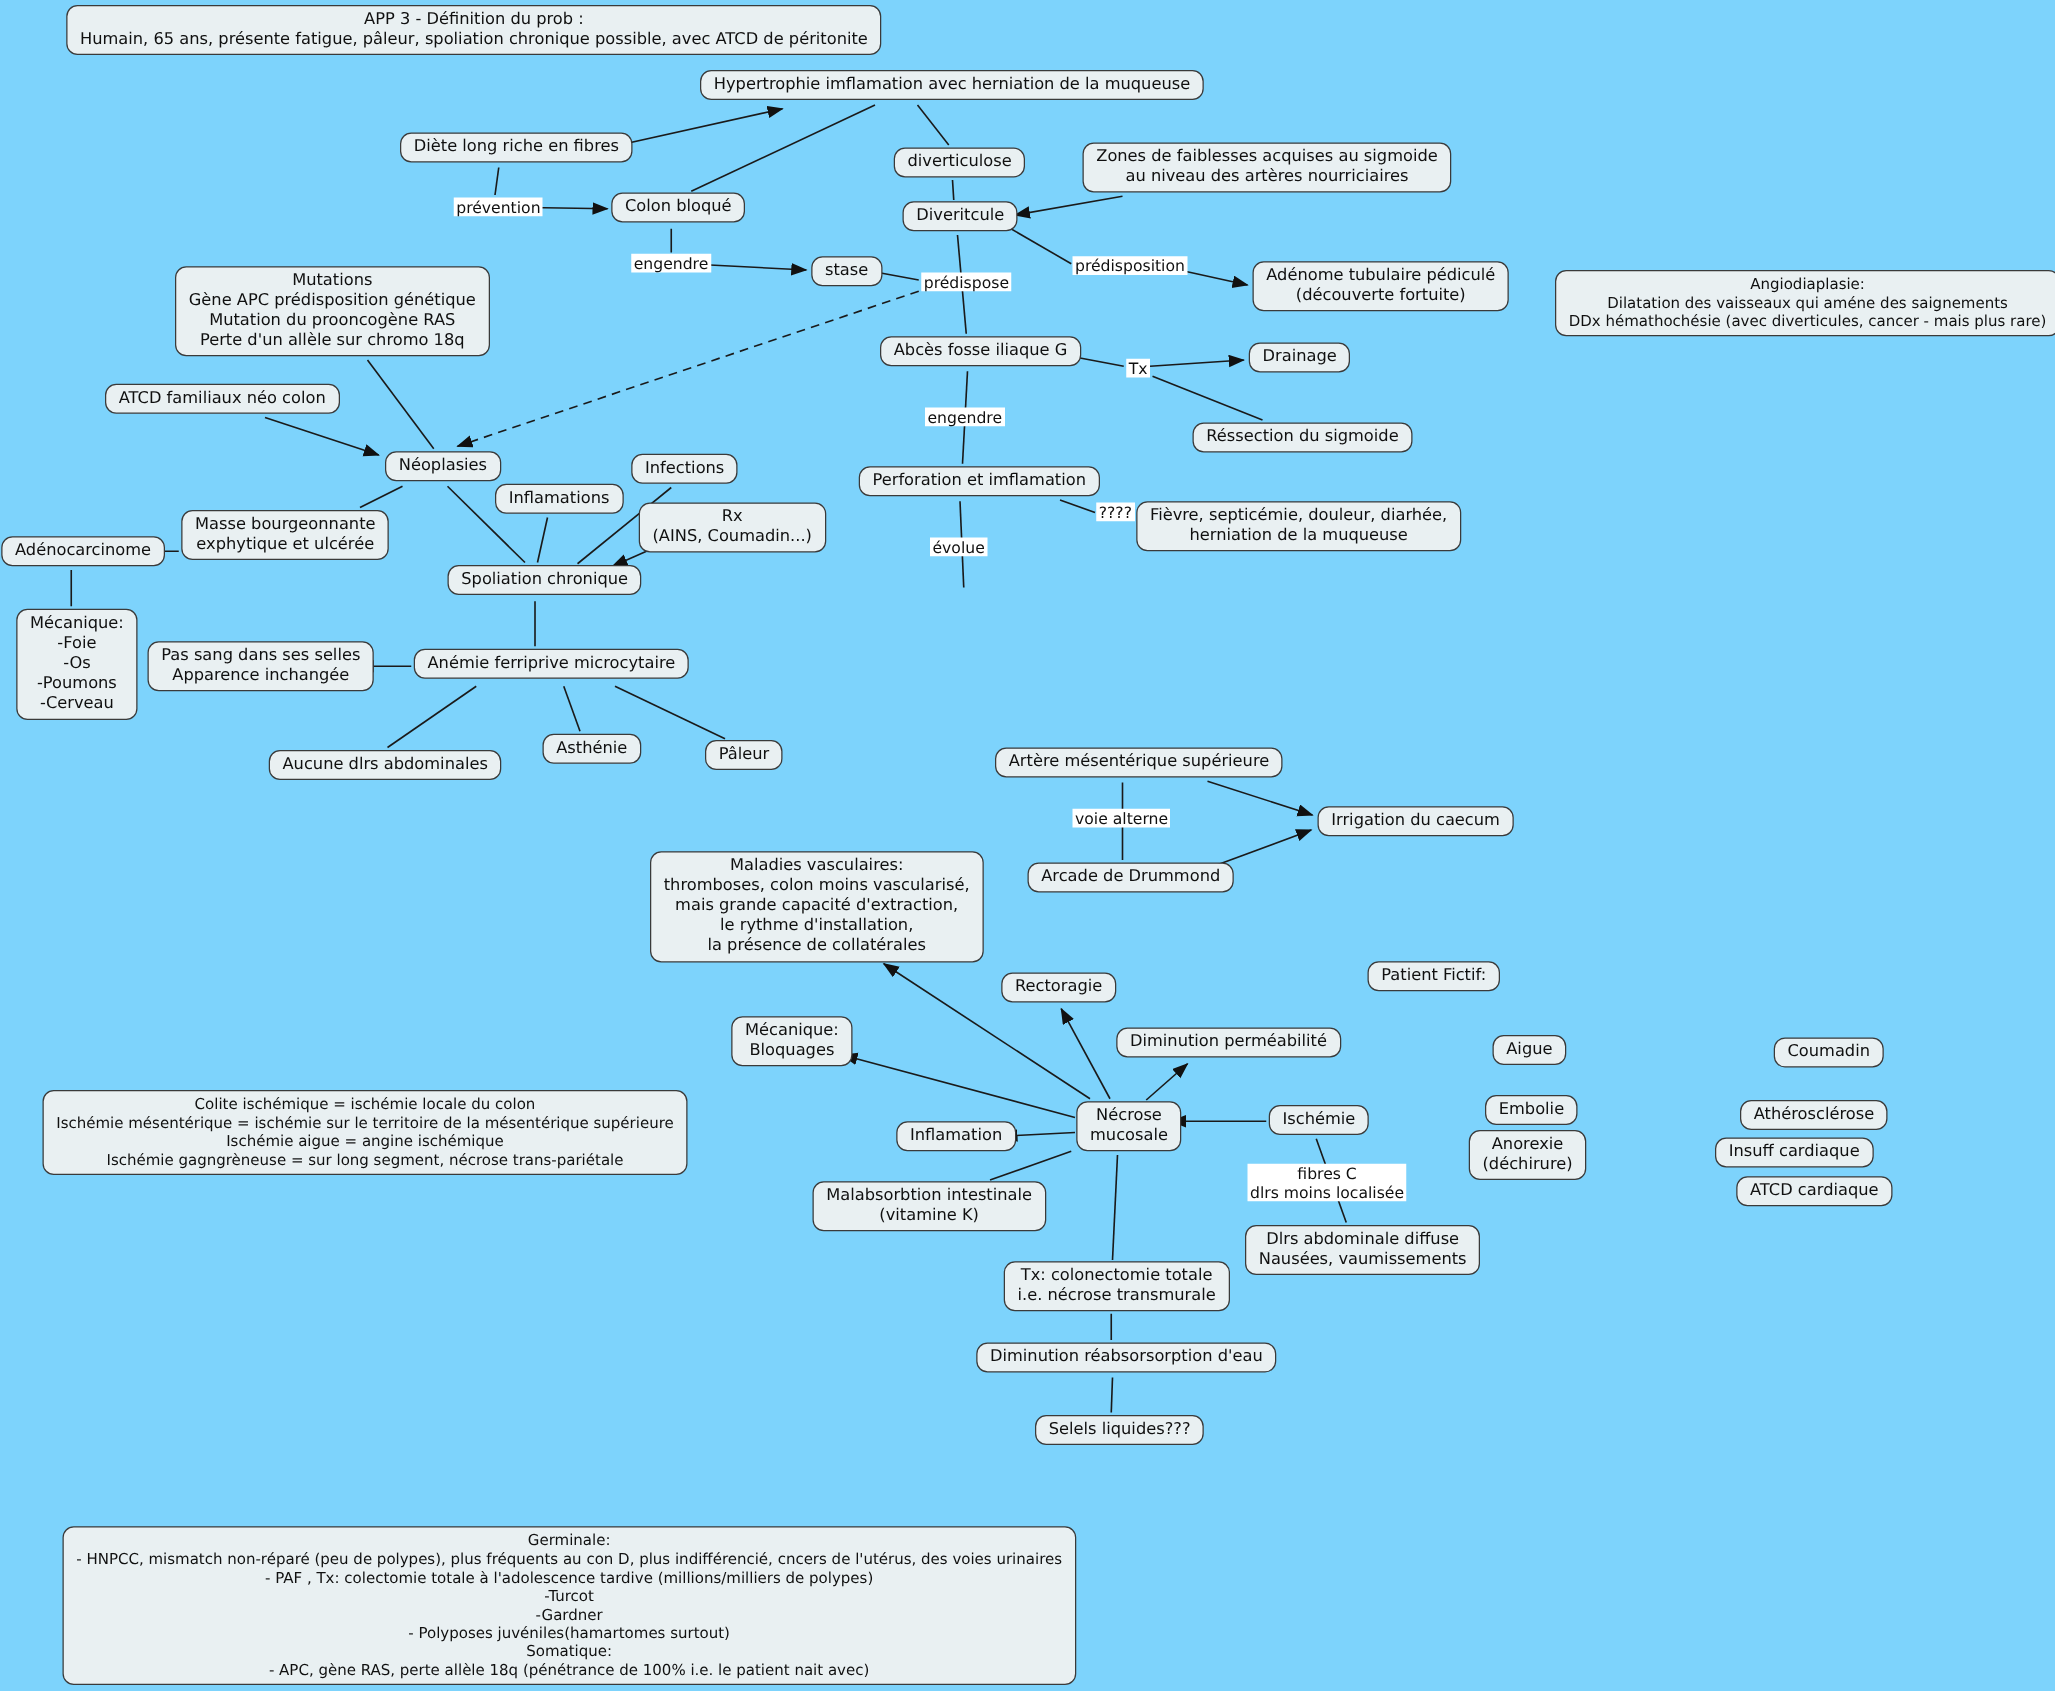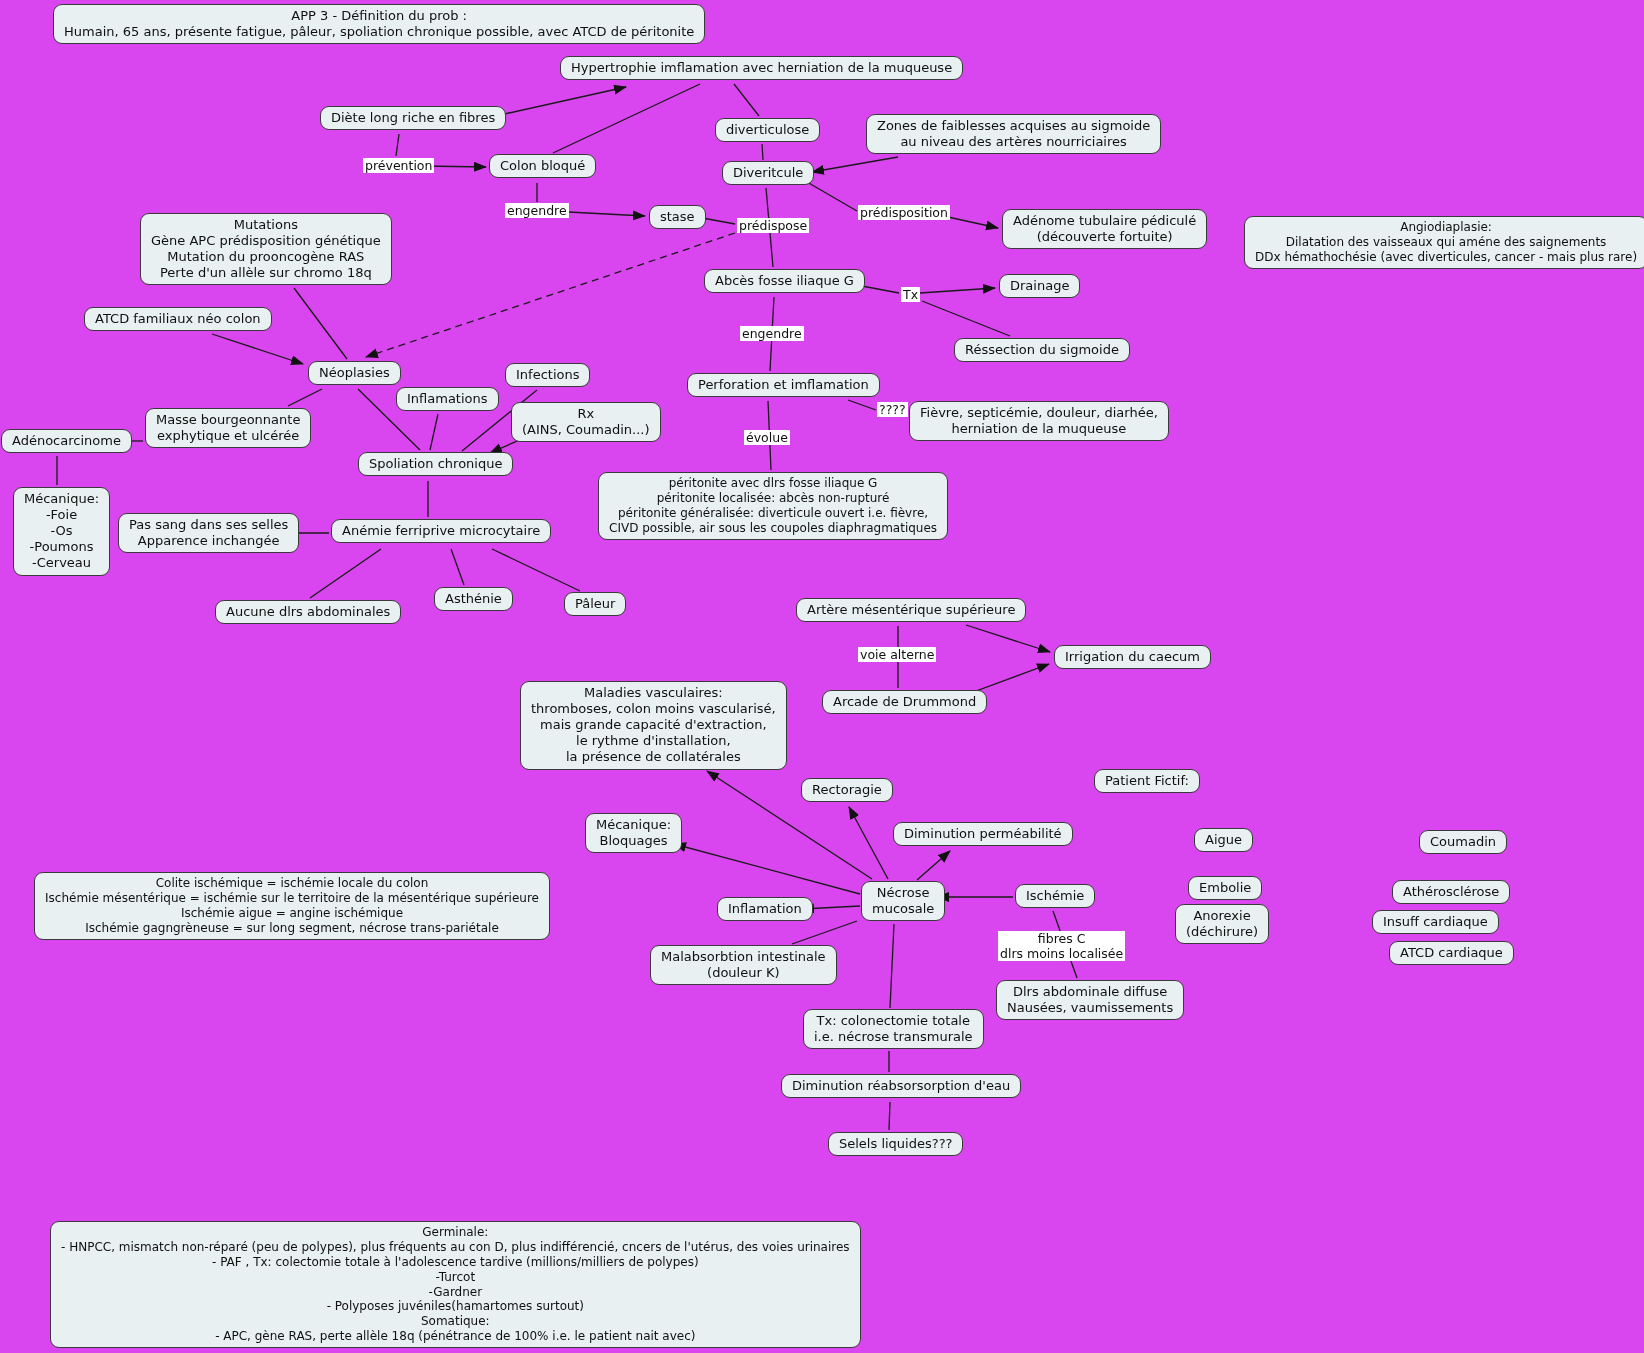--- a/index.html
+++ b/index.html
@@ -1,16 +1,16 @@
 <!DOCTYPE html>
 <html><head>
 <meta charset="utf-8">
 <style>
   html,body { margin:0; padding:0; background:#ffffff; }
-  #canvas { position:relative; width:1644px; height:1353px; background:#d946ef; overflow:hidden;
+  #canvas { position:relative; width:1644px; height:1353px; background:#7dd3fc; overflow:hidden;
             font-family:"DejaVu Sans", sans-serif; }
   svg.edges { position:absolute; left:0; top:0; z-index:1; }
   svg.edges line { stroke:#1a1a1a; stroke-width:1.3; }
   .node { position:absolute; z-index:2; background:#e9f0f2; border:1px solid #3a3a3a;
           border-radius:9px; padding:3px 10px; font-size:13px; line-height:1.24; color:#101010;
           text-align:center; white-space:pre-line; width:max-content; }
   .node.fs12 { font-size:12px; }
   .lbl { position:absolute; z-index:3; font-size:12.5px; line-height:1.2; color:#101010;
          background:#ffffff; padding:0 2px; white-space:pre-line; text-align:center; width:max-content; }
 </style>
@@ -94,24 +94,20 @@
 Gène APC prédisposition génétique
 Mutation du prooncogène RAS
 Perte d'un allèle sur chromo 18q</div>
   <div class="node" style="left:84px;top:307px">ATCD familiaux néo colon</div>
   <div class="node" style="left:704px;top:269px">Abcès fosse iliaque G</div>
   <div class="node" style="left:999px;top:274px">Drainage</div>
   <div class="node" style="left:954px;top:338px">Réssection du sigmoide</div>
   <div class="node" style="left:687px;top:373px">Perforation et imflamation</div>
   <div class="node" style="left:909px;top:401px">Fièvre, septicémie, douleur, diarhée,
 herniation de la muqueuse</div>
-  <div class="node fs12" style="left:598px;top:472px">péritonite avec dlrs fosse iliaque G
-péritonite localisée: abcès non-rupturé
-péritonite généralisée: diverticule ouvert i.e. fièvre,
-CIVD possible, air sous les coupoles diaphragmatiques</div>
   <div class="node" style="left:308px;top:361px">Néoplasies</div>
   <div class="node" style="left:396px;top:387px">Inflamations</div>
   <div class="node" style="left:505px;top:363px">Infections</div>
   <div class="node" style="left:511px;top:402px">Rx
 (AINS, Coumadin...)</div>
   <div class="node" style="left:145px;top:408px">Masse bourgeonnante
 exphytique et ulcérée</div>
   <div class="node" style="left:1px;top:429px">Adénocarcinome</div>
   <div class="node" style="left:13px;top:487px">Mécanique:
 -Foie
@@ -148,21 +144,21 @@
 mucosale</div>
   <div class="node" style="left:717px;top:897px">Inflamation</div>
   <div class="node" style="left:1015px;top:884px">Ischémie</div>
   <div class="node" style="left:1188px;top:876px">Embolie</div>
   <div class="node" style="left:1175px;top:904px">Anorexie
 (déchirure)</div>
   <div class="node" style="left:1392px;top:880px">Athérosclérose</div>
   <div class="node" style="left:1372px;top:910px">Insuff cardiaque</div>
   <div class="node" style="left:1389px;top:941px">ATCD cardiaque</div>
   <div class="node" style="left:650px;top:945px">Malabsorbtion intestinale
-(douleur K)</div>
+(vitamine K)</div>
   <div class="node" style="left:996px;top:980px">Dlrs abdominale diffuse
 Nausées, vaumissements</div>
   <div class="node" style="left:803px;top:1009px">Tx: colonectomie totale
 i.e. nécrose transmurale</div>
   <div class="node" style="left:781px;top:1074px">Diminution réabsorsorption d'eau</div>
   <div class="node" style="left:828px;top:1132px">Selels liquides???</div>
   <div class="node fs12" style="left:50px;top:1221px">Germinale:
 - HNPCC, mismatch non-réparé (peu de polypes), plus fréquents au con D, plus indifférencié, cncers de l'utérus, des voies urinaires
 - PAF , Tx: colectomie totale à l'adolescence tardive (millions/milliers de polypes)
 -Turcot

